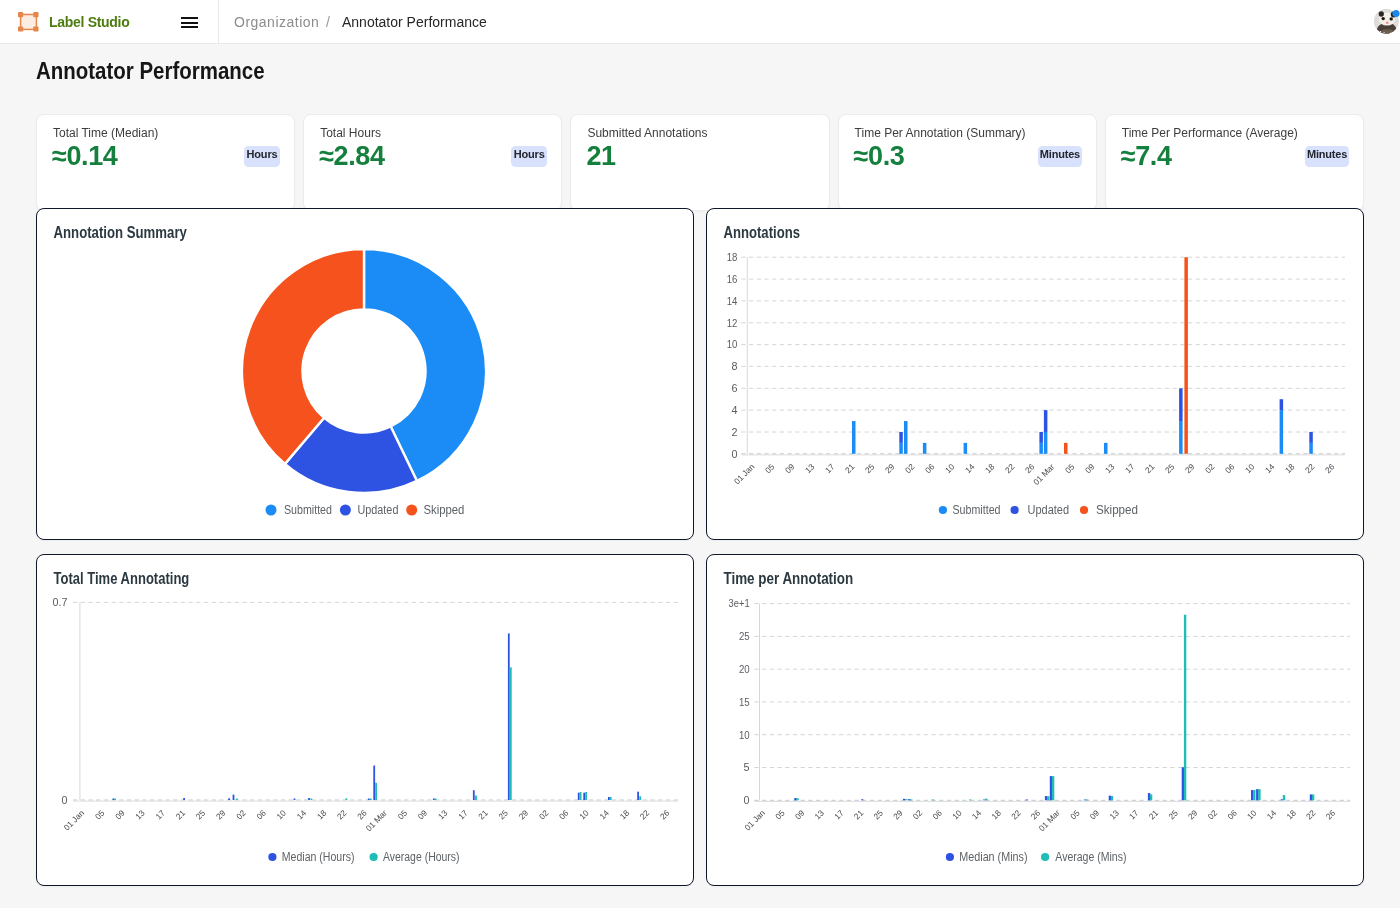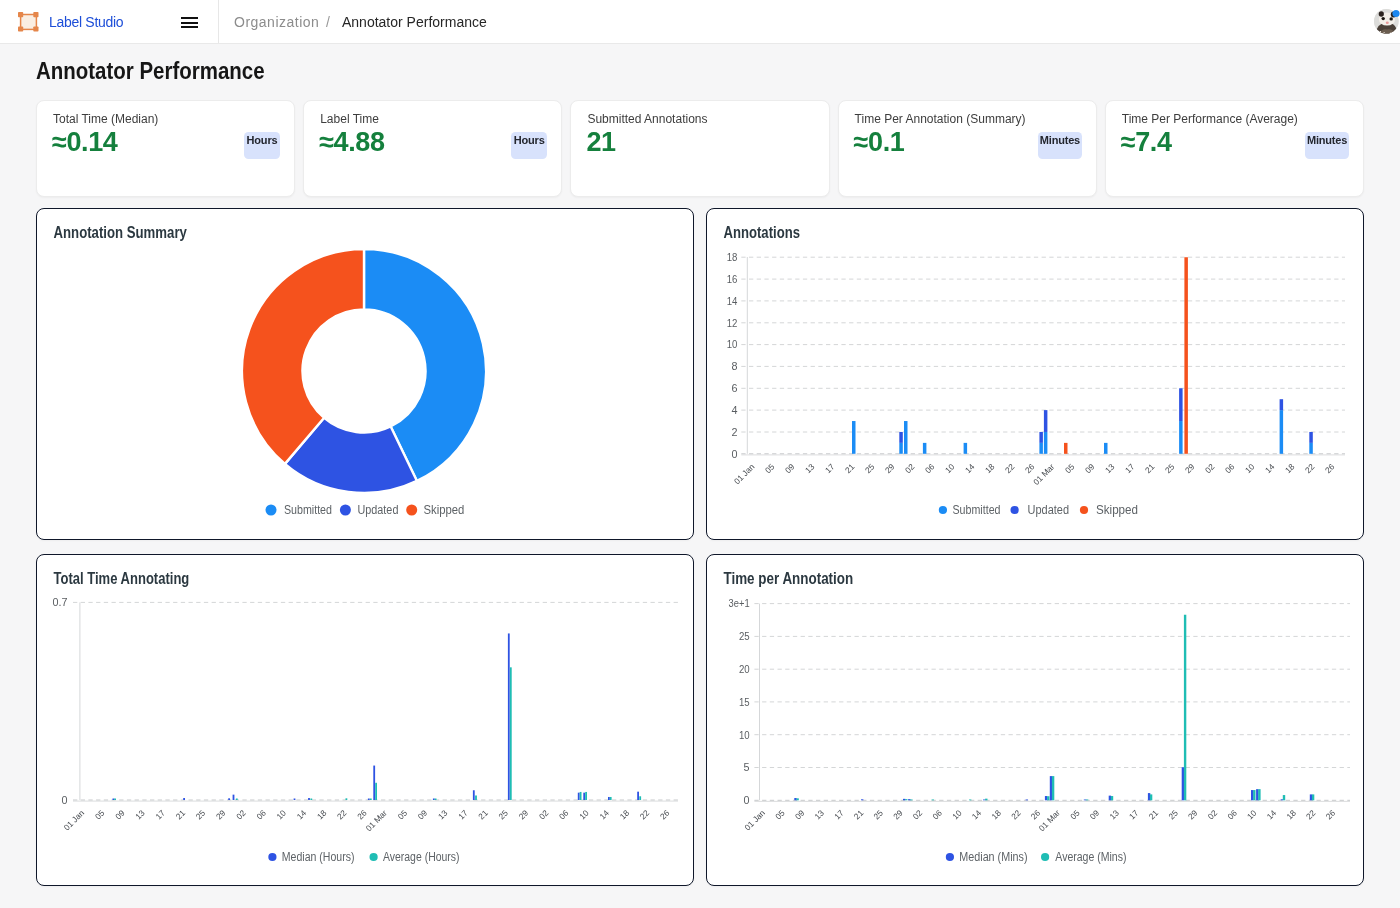--- a/index.html
+++ b/index.html
@@ -1,25 +1,25 @@
 <!DOCTYPE html>
 <html><head><meta charset="utf-8"><title>Annotator Performance</title>
 <style>
 * { box-sizing: border-box; margin:0; padding:0; }
 html,body { width:1400px; height:908px; background:#f6f6f7; font-family:"Liberation Sans",sans-serif; overflow:hidden; position:relative; }
 #hdr { position:absolute; left:0; top:0; width:1400px; height:44px; background:#fff; border-bottom:1px solid #e9e9e9; }
-#brand { position:absolute; left:49px; top:14px; font-size:14px; font-weight:400; color:#1d4ed8; letter-spacing:-0.3px; }
+#brand { position:absolute; left:49px; top:14px; font-size:14px; font-weight:700; color:#4d7c0f; letter-spacing:-0.3px; }
 #burger span { position:absolute; left:180.6px; width:17px; height:2px; background:#101010; }
 #vdiv { position:absolute; left:218px; top:0; width:1px; height:43px; background:#e7e7e7; }
 .crumb { position:absolute; top:14px; font-size:14px; }
 h1 { position:absolute; left:36px; top:57.5px; font-size:23px; font-weight:700; color:#161616; transform:scaleX(0.89); transform-origin:0 0; white-space:nowrap; }
-.scard { position:absolute; top:100px; width:259.2px; height:97px; background:#fff; border:1px solid #ececec; border-radius:8px; box-shadow:0 1px 2px rgba(0,0,0,0.04); }
+.scard { position:absolute; top:114px; width:259.2px; height:97px; background:#fff; border:1px solid #ececec; border-radius:8px; box-shadow:0 1px 2px rgba(0,0,0,0.04); }
 .stitle { position:absolute; left:16px; top:10.5px; font-size:12px; line-height:14px; color:#3d3d3d; white-space:nowrap; }
 .sval { position:absolute; left:15px; top:27.7px; font-size:27px; line-height:27px; font-weight:700; color:#15803d; letter-spacing:-0.4px; }
-.badge { position:absolute; right:14.2px; top:31.1px; width:36px; height:27px; background:#d8e2fc; border-radius:4.5px; font-size:11px; font-weight:700; color:#23262e; text-align:center; line-height:17.7px; letter-spacing:-0.2px; }
+.badge { position:absolute; right:14.2px; top:31.1px; width:36px; height:21px; background:#d8e2fc; border-radius:4.5px; font-size:11px; font-weight:700; color:#23262e; text-align:center; line-height:17.7px; letter-spacing:-0.2px; }
 .card { position:absolute; width:658px; height:332px; background:#fff; border:1px solid #0f172a; border-radius:8px; box-shadow:0 1px 2px rgba(0,0,0,0.04); }
 text { font-family:"Liberation Sans",sans-serif; }
 </style></head>
 <body>
 <div id="hdr">
 <svg width="21" height="20" viewBox="0 0 21 20" style="position:absolute;left:17.7px;top:11.9px">
 <rect x="2.6" y="2.5" width="15.8" height="14.9" fill="#faeee2" stroke="#e5864a" stroke-width="1.5"></rect>
 <rect x="0" y="0" width="5.2" height="5.2" rx="0.8" fill="#e5864a"></rect>
 <rect x="15.3" y="0" width="5.2" height="5.2" rx="0.8" fill="#e5864a"></rect>
 <rect x="0" y="14.4" width="5.2" height="5.2" rx="0.8" fill="#e5864a"></rect>
@@ -57,31 +57,31 @@
 <circle cx="26" cy="5.5" r="3.6" fill="#1b87f0"></circle>
 </svg>
 </div>
 <h1>Annotator Performance</h1>
 <div class="scard" style="left:36.0px">
 <div class="stitle">Total Time (Median)</div>
 <div class="sval">≈0.14</div>
     <span class="badge" style="width:36px">Hours</span>
 </div>
 <div class="scard" style="left:303.2px">
-<div class="stitle">Label Time</div>
-<div class="sval">≈4.88</div>
+<div class="stitle">Total Hours</div>
+<div class="sval">≈2.84</div>
     <span class="badge" style="width:36px">Hours</span>
 </div>
 <div class="scard" style="left:570.4px">
 <div class="stitle">Submitted Annotations</div>
 <div class="sval">21</div>
 </div>
 <div class="scard" style="left:837.6px">
 <div class="stitle">Time Per Annotation (Summary)</div>
-<div class="sval">≈0.1</div>
+<div class="sval">≈0.3</div>
     <span class="badge" style="width:43.4px">Minutes</span>
 </div>
 <div class="scard" style="left:1104.8px">
 <div class="stitle">Time Per Performance (Average)</div>
 <div class="sval">≈7.4</div>
     <span class="badge" style="width:43.4px">Minutes</span>
 </div>
 
 <div class="card" style="left:36px;top:208px">
 <svg width="656" height="330">

